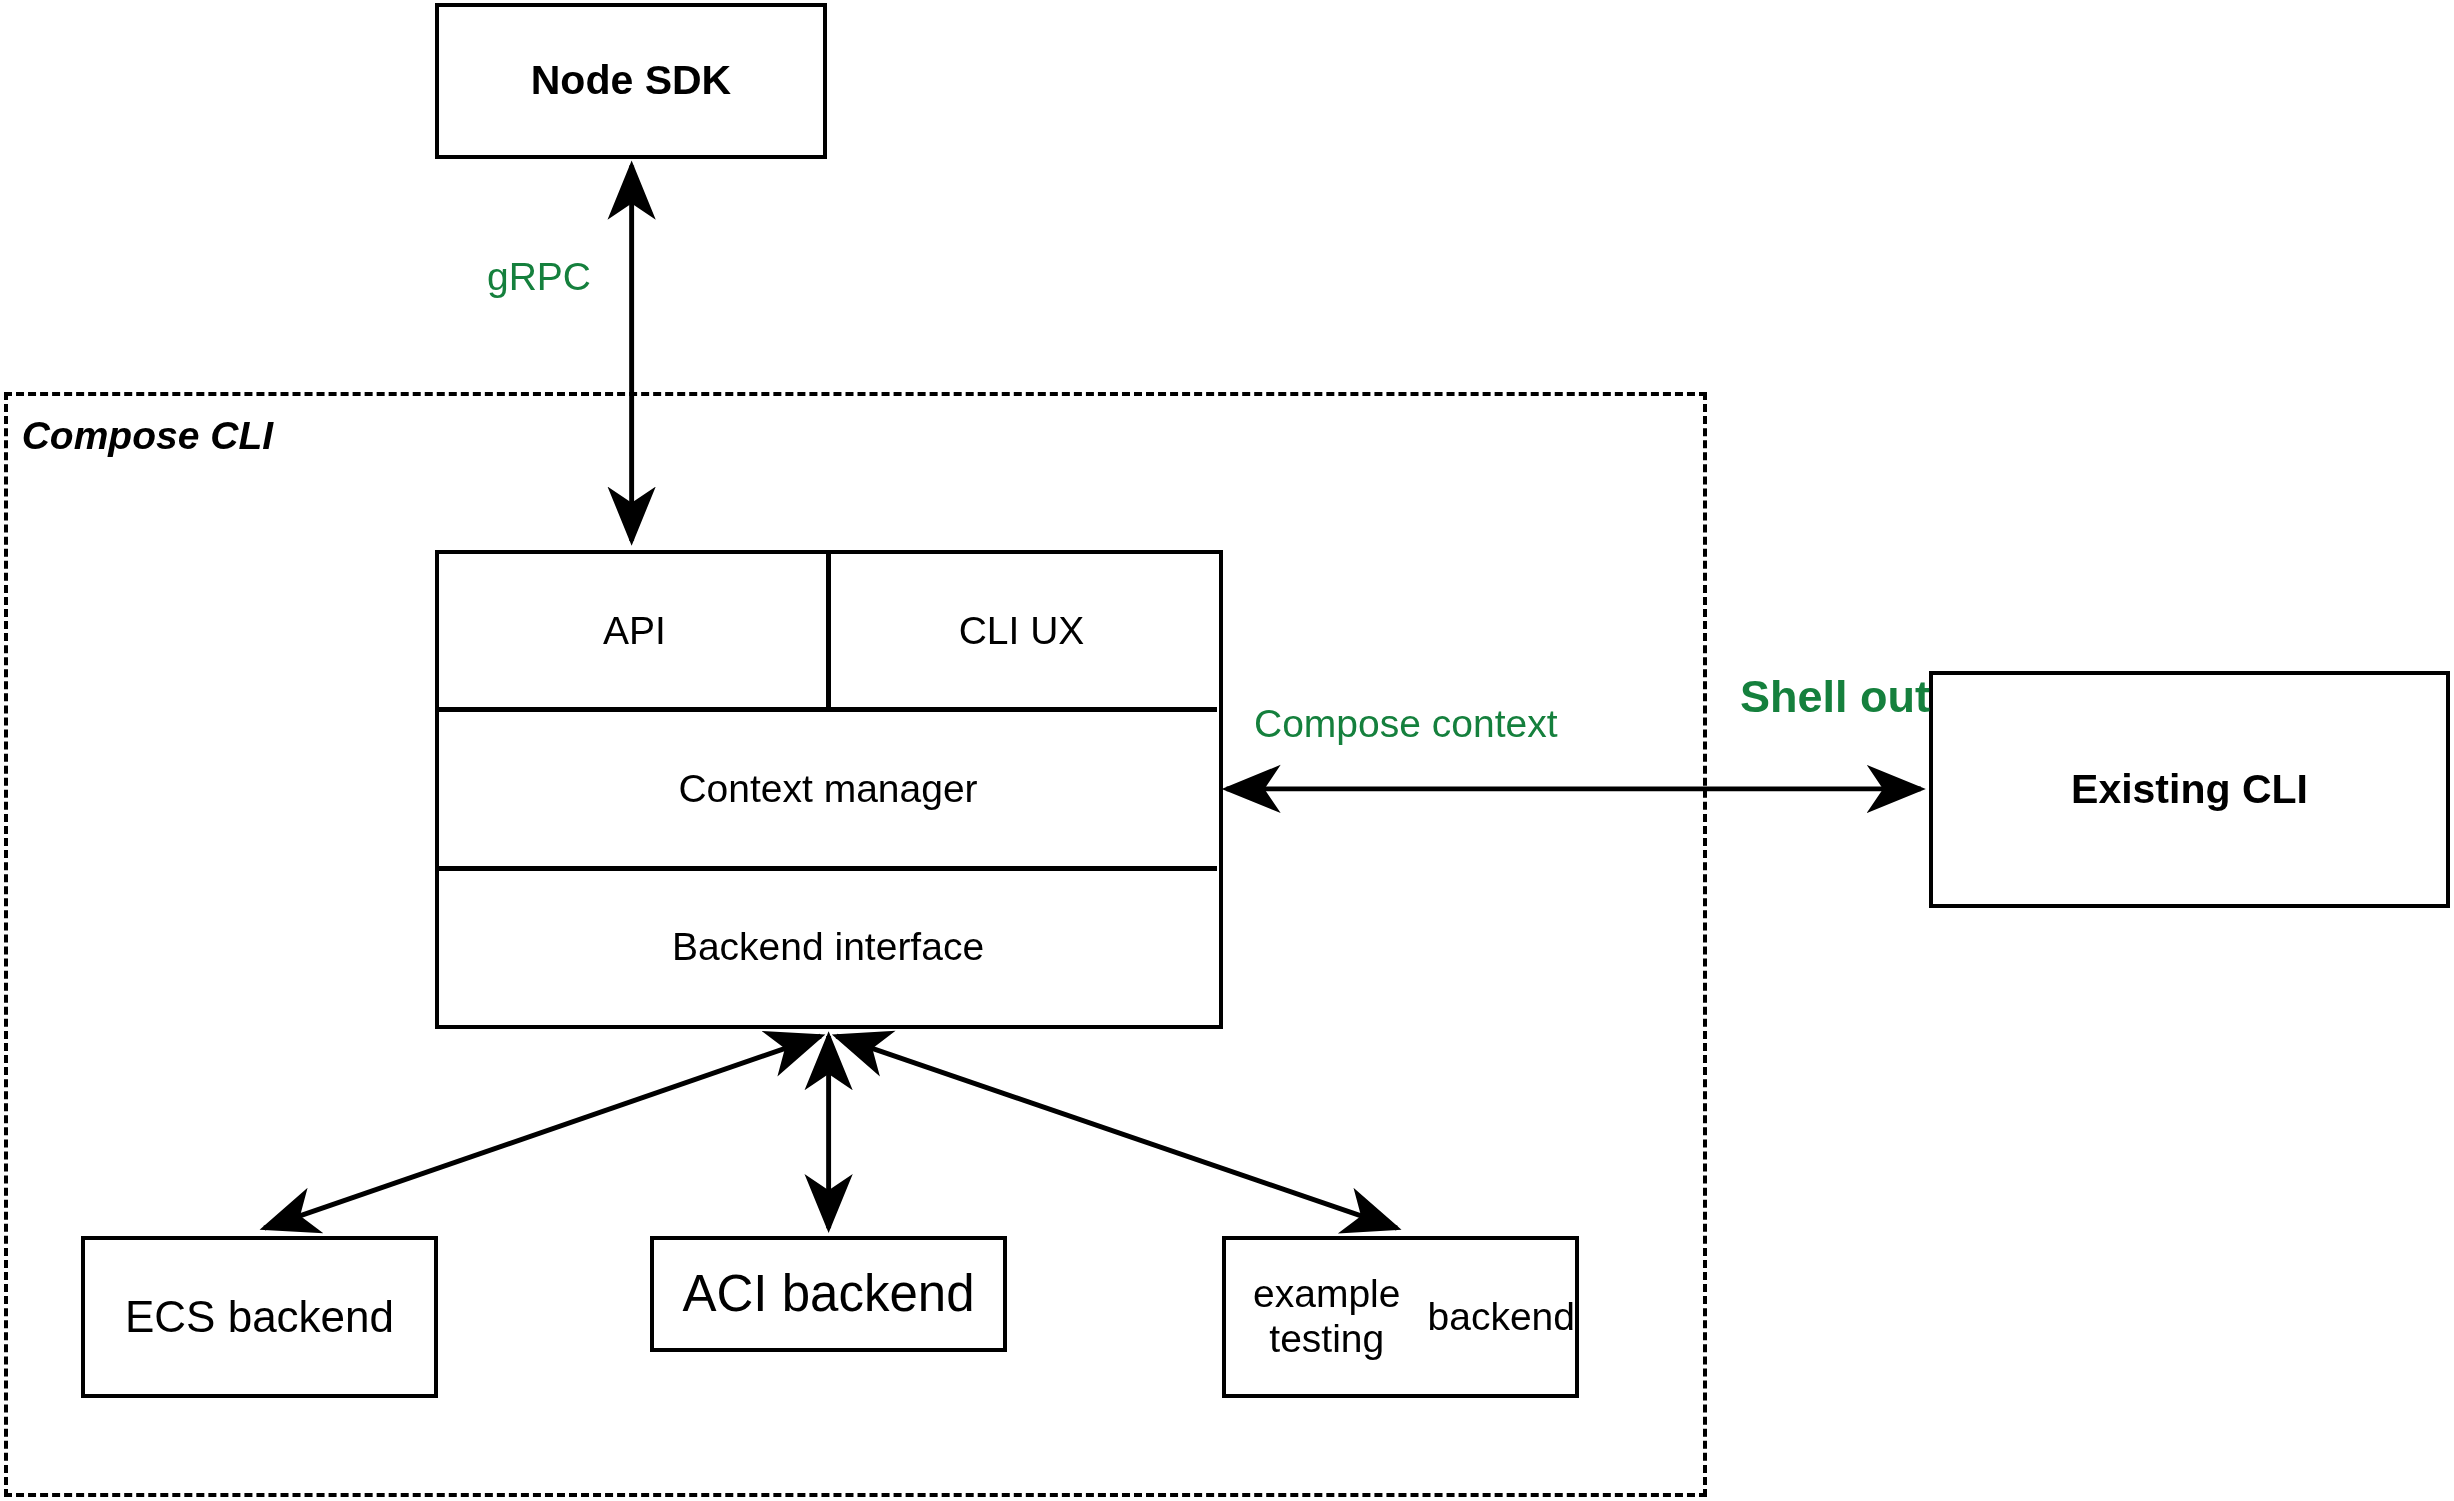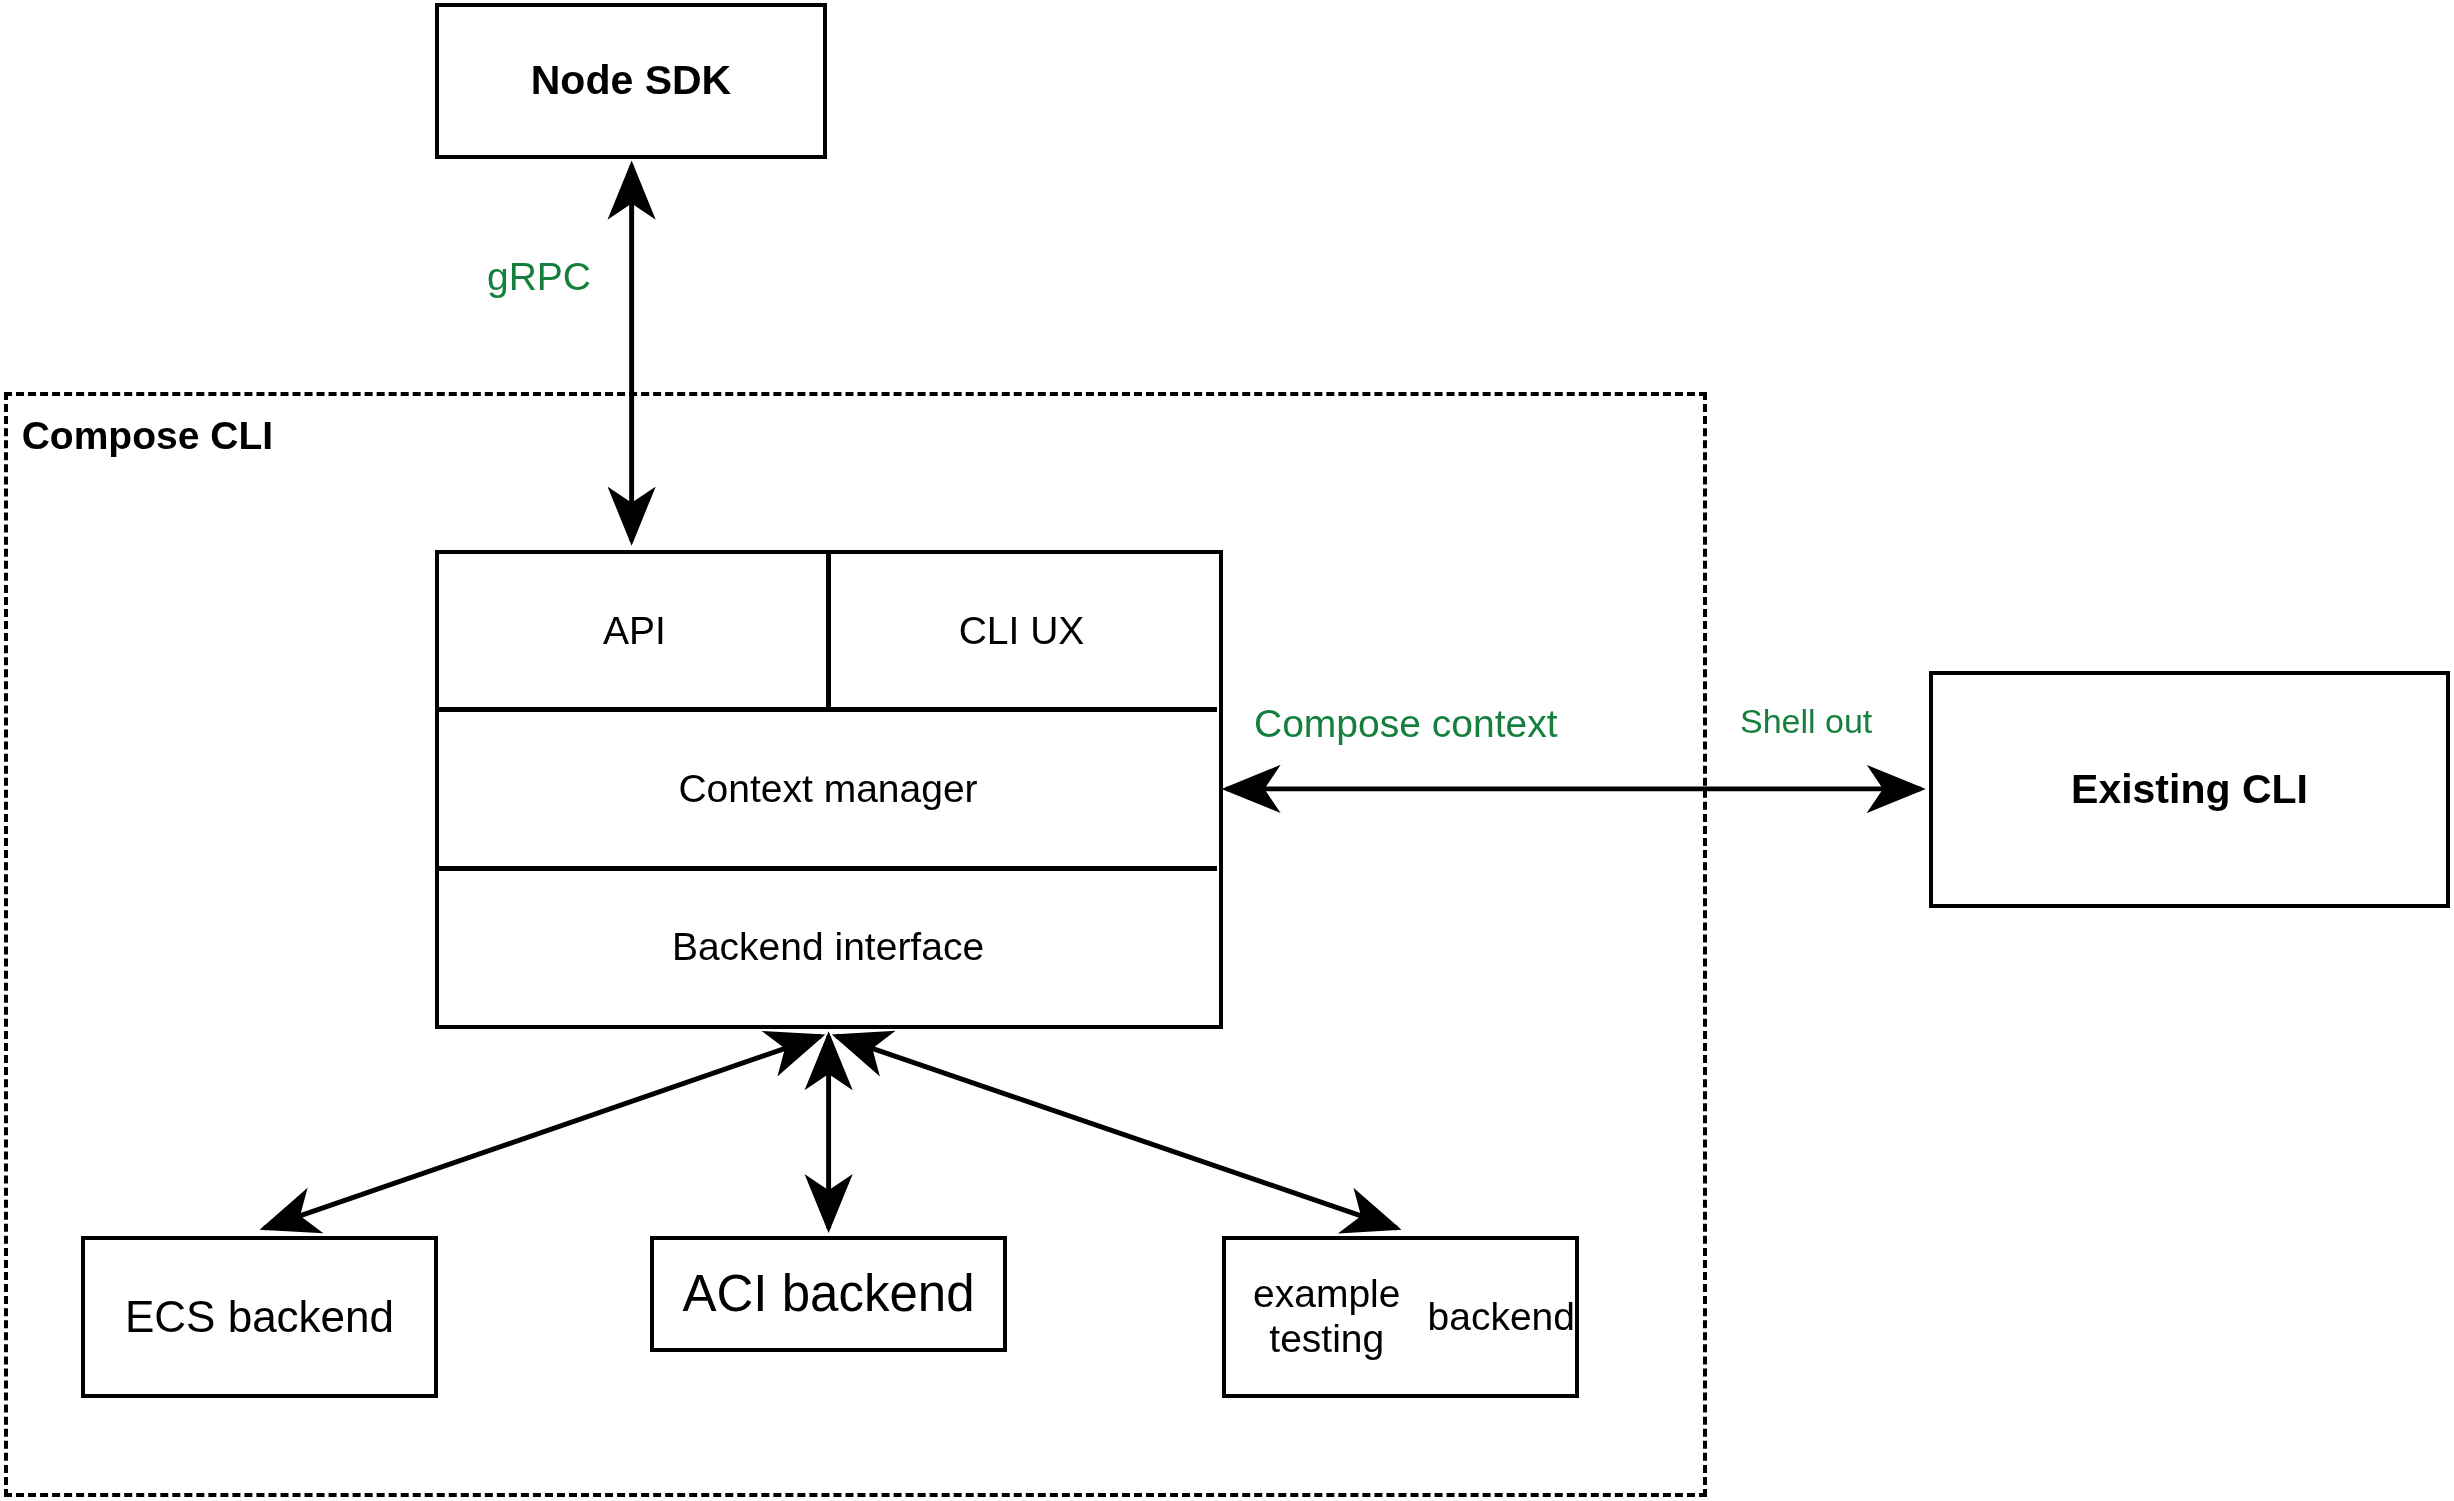--- a/index.html
+++ b/index.html
@@ -49,20 +49,21 @@
     position: absolute;
     box-sizing: border-box;
     border: 4.9px dashed #000000;
     background: transparent;
   }
   .container-label {
     position: absolute;
     font-weight: bold;
     color: #000000;
     white-space: nowrap;
+    font-style: italic;
   }
   .edge-label {
     position: absolute;
     color: #15803d;
     white-space: nowrap;
     background: transparent;
   }
   .divider-v {
     position: absolute;
     background: #000000;
@@ -155,16 +156,16 @@
 
   <div class="node" style="left:1222px; top:1236px; width:357px; height:162px; font-size:39px; ">
     <span>example testing</span>
     <span>backend</span>
   </div>
 
   <div class="edge-label" style="left:487px; top:255px; font-size:39px;">gRPC</div>
 
   <div class="edge-label" style="left:1254px; top:702px; font-size:39px;">Compose context</div>
 
-  <div class="edge-label" style="left:1740px; top:702px; font-size:34px;">Shell out</div>
+  <div class="edge-label" style="left:1740px; top:671px; font-size:45px;font-weight:bold;">Shell out</div>
 
 </div>
 
 
 </body></html>

